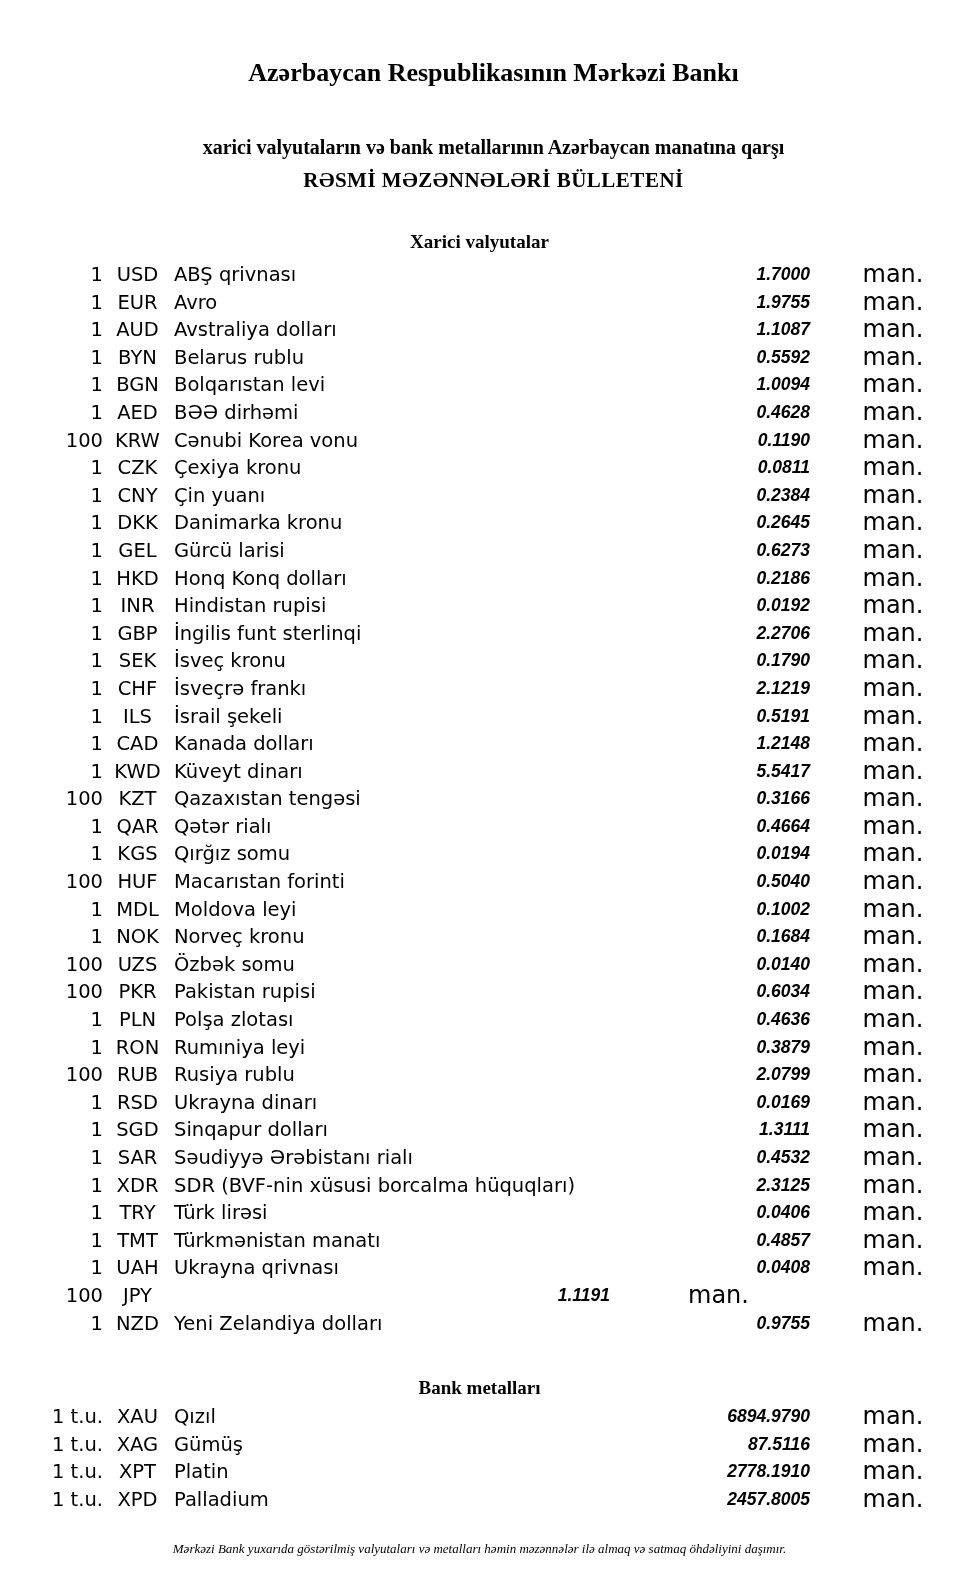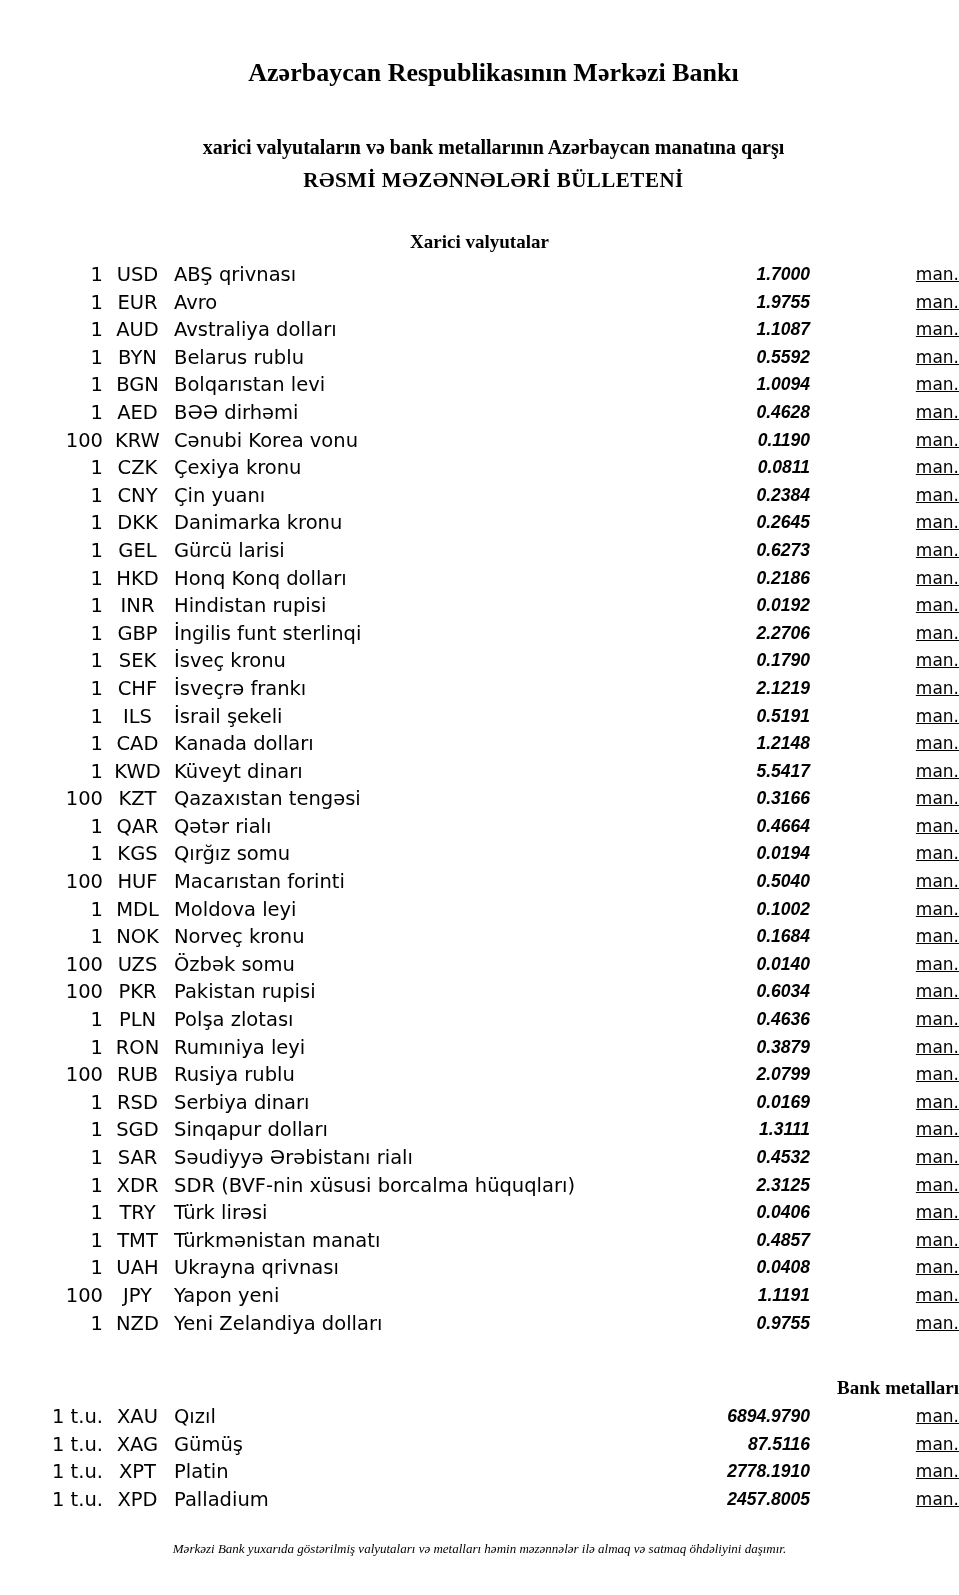--- a/index.html
+++ b/index.html
@@ -36,21 +36,21 @@
     position: absolute;
     left: 0;
     width: 100%;
     text-align: center;
     font-family: "Liberation Serif", serif;
     font-weight: bold;
     font-size: 19px;
     white-space: nowrap;
   }
   .currencies-heading { top: 231px; }
-  .metals-heading     { top: 1377px; text-align: right; }
+  .metals-heading     { top: 1377px; }
 
   .rate-table {
     position: absolute;
     left: 0;
     width: 959px;
   }
   .currencies-table { top: 261px; }
   .metals-table     { top: 1403px; }
 
   .rate-row {
@@ -78,24 +78,23 @@
     font-size: 19.5px;
   }
   .rate-value {
     text-align: right;
     font-family: Liberation Sans, sans-serif;
     font-style: italic;
     font-weight: bold;
     font-size: 17.5px;
   }
   .unit-label {
-    text-align: right;
+    text-align: center;
     padding-left: 17px;
-    font-size: 17px;
-    text-decoration: underline;
+    font-size: 24px;
   }
   .footer-disclaimer {
     position: absolute;
     top: 1541px;
     left: 0;
     width: 100%;
     text-align: center;
     font-family: "Liberation Serif", serif;
     font-style: italic;
     font-size: 13px;
@@ -323,21 +322,21 @@
       <div class="rate-row">
         <span class="quantity-cell">100</span>
         <span class="currency-code">RUB</span>
         <span class="currency-name">Rusiya rublu</span>
         <span class="rate-value">2.0799</span>
         <span class="unit-label">man.</span>
       </div>
       <div class="rate-row">
         <span class="quantity-cell">1</span>
         <span class="currency-code">RSD</span>
-        <span class="currency-name">Serbiya dinarı</span>
+        <span class="currency-name">Ukrayna dinarı</span>
         <span class="rate-value">0.0169</span>
         <span class="unit-label">man.</span>
       </div>
       <div class="rate-row">
         <span class="quantity-cell">1</span>
         <span class="currency-code">SGD</span>
         <span class="currency-name">Sinqapur dolları</span>
         <span class="rate-value">1.3111</span>
         <span class="unit-label">man.</span>
       </div>
@@ -372,21 +371,20 @@
       <div class="rate-row">
         <span class="quantity-cell">1</span>
         <span class="currency-code">UAH</span>
         <span class="currency-name">Ukrayna qrivnası</span>
         <span class="rate-value">0.0408</span>
         <span class="unit-label">man.</span>
       </div>
       <div class="rate-row">
         <span class="quantity-cell">100</span>
         <span class="currency-code">JPY</span>
-        <span class="currency-name">Yapon yeni</span>
         <span class="rate-value">1.1191</span>
         <span class="unit-label">man.</span>
       </div>
       <div class="rate-row">
         <span class="quantity-cell">1</span>
         <span class="currency-code">NZD</span>
         <span class="currency-name">Yeni Zelandiya dolları</span>
         <span class="rate-value">0.9755</span>
         <span class="unit-label">man.</span>
       </div>

